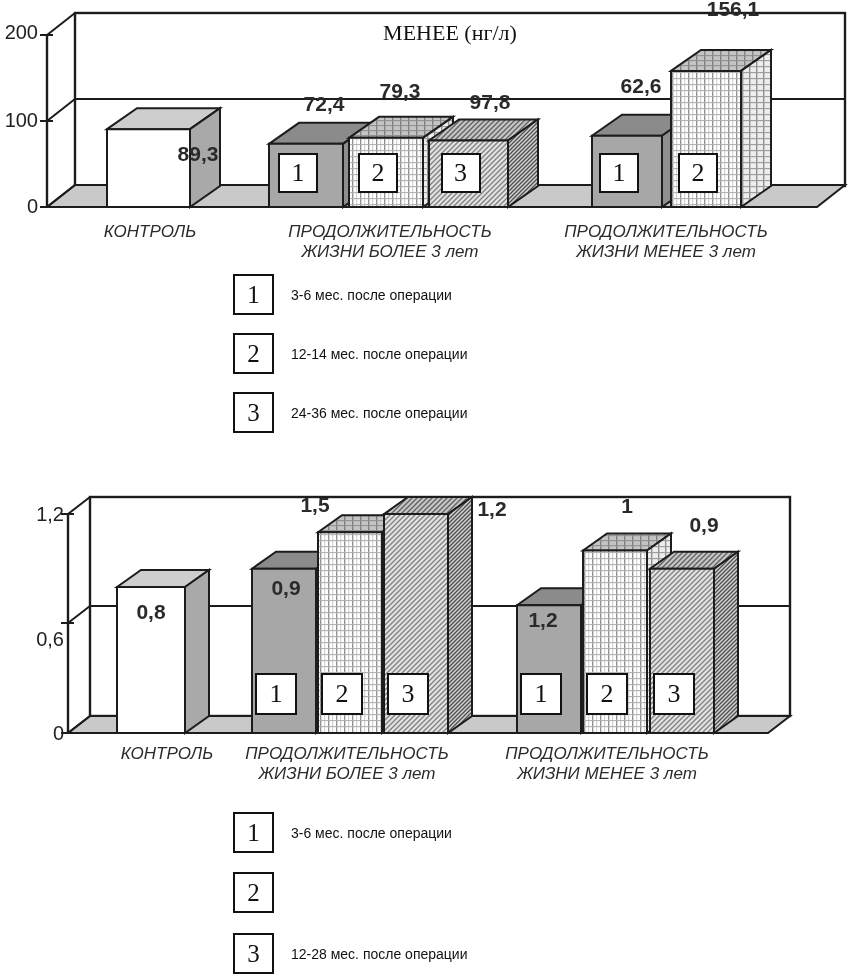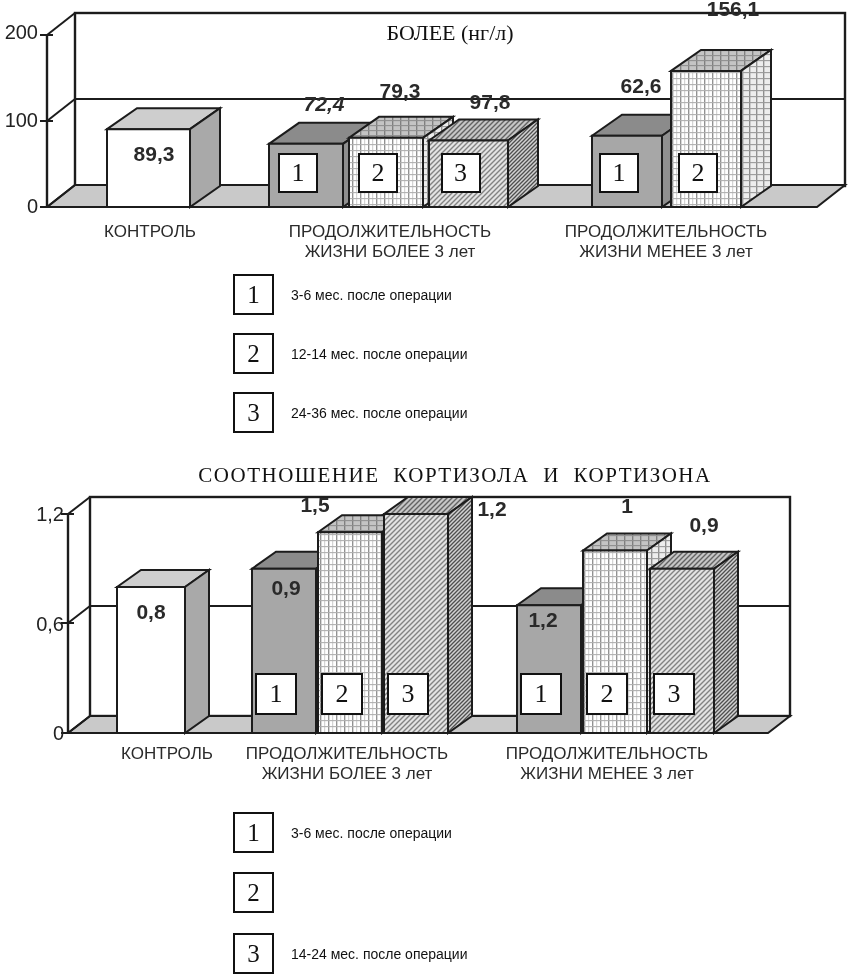--- a/index.html
+++ b/index.html
@@ -5,21 +5,21 @@
   html,body{margin:0;padding:0;background:#fff;}
   .page{position:relative;width:850px;height:977px;background:#ffffff;
         font-family:"Liberation Sans",sans-serif;overflow:hidden;}
   .layer{position:absolute;left:0;top:0;}
   #overlay{width:850px;height:977px;}
   .title-serif{position:absolute;text-align:center;font-family:"Liberation Serif",serif;
                font-size:22px;color:#111;white-space:nowrap;}
   .title-spaced{letter-spacing:1.5px;word-spacing:7px;font-size:21px;}
   .ytick{position:absolute;width:44px;text-align:right;font-size:20px;color:#222;}
   .cat{position:absolute;text-align:center;font-size:17px;line-height:20px;color:#2b2b2b;}
-  .cat .line{display:block;}
+  .cat .line{display:block;font-style:italic;}
   .vlabel{position:absolute;width:90px;text-align:center;font-size:21px;font-weight:600;color:#2a2a2a;}
   .badge{position:absolute;background:#fff;border:2.5px solid #111;box-sizing:border-box;
          display:flex;align-items:center;justify-content:center;
          font-family:"Liberation Serif",serif;font-size:26px;color:#111;}
   .legend-row{position:absolute;display:flex;align-items:center;gap:17px;}
   .legend-box{width:41px;height:41px;border:2.5px solid #111;box-sizing:border-box;background:#fff;
               display:flex;align-items:center;justify-content:center;
               font-family:"Liberation Serif",serif;font-size:25px;color:#111;}
   .legend-text{font-size:14px;color:#111;white-space:nowrap;}
 </style>
@@ -148,21 +148,21 @@
       </g>
       <g>
         <polygon points="650,568.75 674,551.75 738,551.75 714,568.75" fill="url(#pHatchTop)" stroke="#1c1c1c" stroke-width="2" stroke-linejoin="miter"></polygon>
         <polygon points="714,568.75 738,551.75 738,716 714,733" fill="url(#pHatchSide)" stroke="#1c1c1c" stroke-width="2" stroke-linejoin="miter"></polygon>
         <polygon points="650,568.75 714,568.75 714,733 650,733" fill="url(#pHatch)" stroke="#1c1c1c" stroke-width="2" stroke-linejoin="miter"></polygon>
       </g>
     </svg>
 
   <div id="overlay" class="layer">
 
-    <div class="title-serif" style="left:280px;top:20px;width:340px">БОЛЕЕ (нг/л)</div>
+    <div class="title-serif" style="left:280px;top:20px;width:340px">МЕНЕЕ (нг/л)</div>
 
     <div class="ytick" style="left:-6px;top:21px">200</div>
     <div class="ytick" style="left:-6px;top:109px">100</div>
     <div class="ytick" style="left:-6px;top:195px">0</div>
 
     <div class="cat" style="left:20px;top:222px;width:260px">
       <span class="line">КОНТРОЛЬ</span>
     </div>
     <div class="cat" style="left:260px;top:222px;width:260px">
       <span class="line">ПРОДОЛЖИТЕЛЬНОСТЬ</span>
@@ -179,24 +179,23 @@
     </div>
     <div class="legend-row" style="left:233px;top:333px">
       <span class="legend-box">2</span>
       <span class="legend-text">12-14 мес. после операции</span>
     </div>
     <div class="legend-row" style="left:233px;top:392px">
       <span class="legend-box">3</span>
       <span class="legend-text">24-36 мес. после операции</span>
     </div>
 
-    <div class="title-serif title-spaced" style="left:105px;top:463px;width:700px">СООТНОШЕНИЕ КОРТИЗОЛА И КОРТИЗОНА</div>
 
     <div class="ytick" style="left:20px;top:503px">1,2</div>
-    <div class="ytick" style="left:20px;top:613px">0,6</div>
+    <div class="ytick" style="left:20px;top:628px">0,6</div>
     <div class="ytick" style="left:20px;top:722px">0</div>
 
     <div class="cat" style="left:37px;top:744px;width:260px">
       <span class="line">КОНТРОЛЬ</span>
     </div>
     <div class="cat" style="left:217px;top:744px;width:260px">
       <span class="line">ПРОДОЛЖИТЕЛЬНОСТЬ</span>
       <span class="line">ЖИЗНИ БОЛЕЕ 3 лет</span>
     </div>
     <div class="cat" style="left:477px;top:744px;width:260px">
@@ -206,25 +205,25 @@
 
     <div class="legend-row" style="left:233px;top:812px">
       <span class="legend-box">1</span>
       <span class="legend-text">3-6 мес. после операции</span>
     </div>
     <div class="legend-row" style="left:233px;top:872px">
       <span class="legend-box">2</span>
     </div>
     <div class="legend-row" style="left:233px;top:933px">
       <span class="legend-box">3</span>
-      <span class="legend-text">14-24 мес. после операции</span>
-    </div>
-  <div class="vlabel" style="left: 109px; top: 142px;">89,3</div>
+      <span class="legend-text">12-28 мес. после операции</span>
+    </div>
+  <div class="vlabel" style="left: 109px; top: 142px; padding-left: 44px;">89,3</div>
       <div class="badge" style="left: 278px; top: 153px; width: 40px; height: 40px;">1</div>
-      <div class="vlabel" style="left: 279px; top: 92px; font-style: italic;">72,4</div>
+      <div class="vlabel" style="left: 279px; top: 92px;">72,4</div>
       <div class="badge" style="left: 358px; top: 153px; width: 40px; height: 40px;">2</div>
       <div class="vlabel" style="left: 355px; top: 79px;">79,3</div>
       <div class="badge" style="left: 440.5px; top: 153px; width: 40px; height: 40px;">3</div>
       <div class="vlabel" style="left: 445px; top: 90px;">97,8</div>
       <div class="badge" style="left: 599px; top: 153px; width: 40px; height: 40px;">1</div>
       <div class="vlabel" style="left: 596px; top: 74px;">62,6</div>
       <div class="badge" style="left: 678px; top: 153px; width: 40px; height: 40px;">2</div>
       <div class="vlabel" style="left: 688px; top: -3px;">156,1</div>
       <div class="vlabel" style="left: 106px; top: 600px;">0,8</div>
       <div class="badge" style="left: 255px; top: 673px; width: 42px; height: 42px;">1</div>

